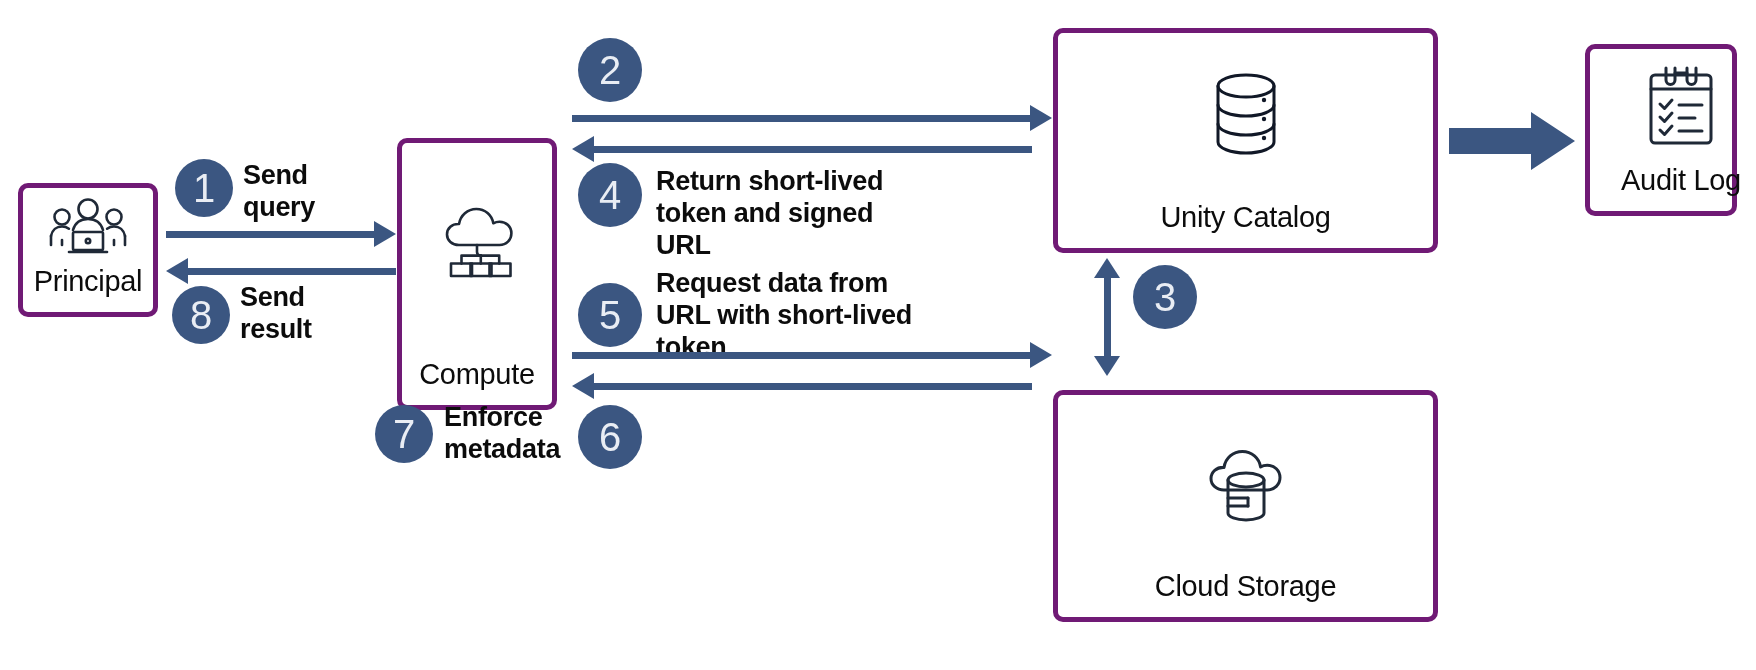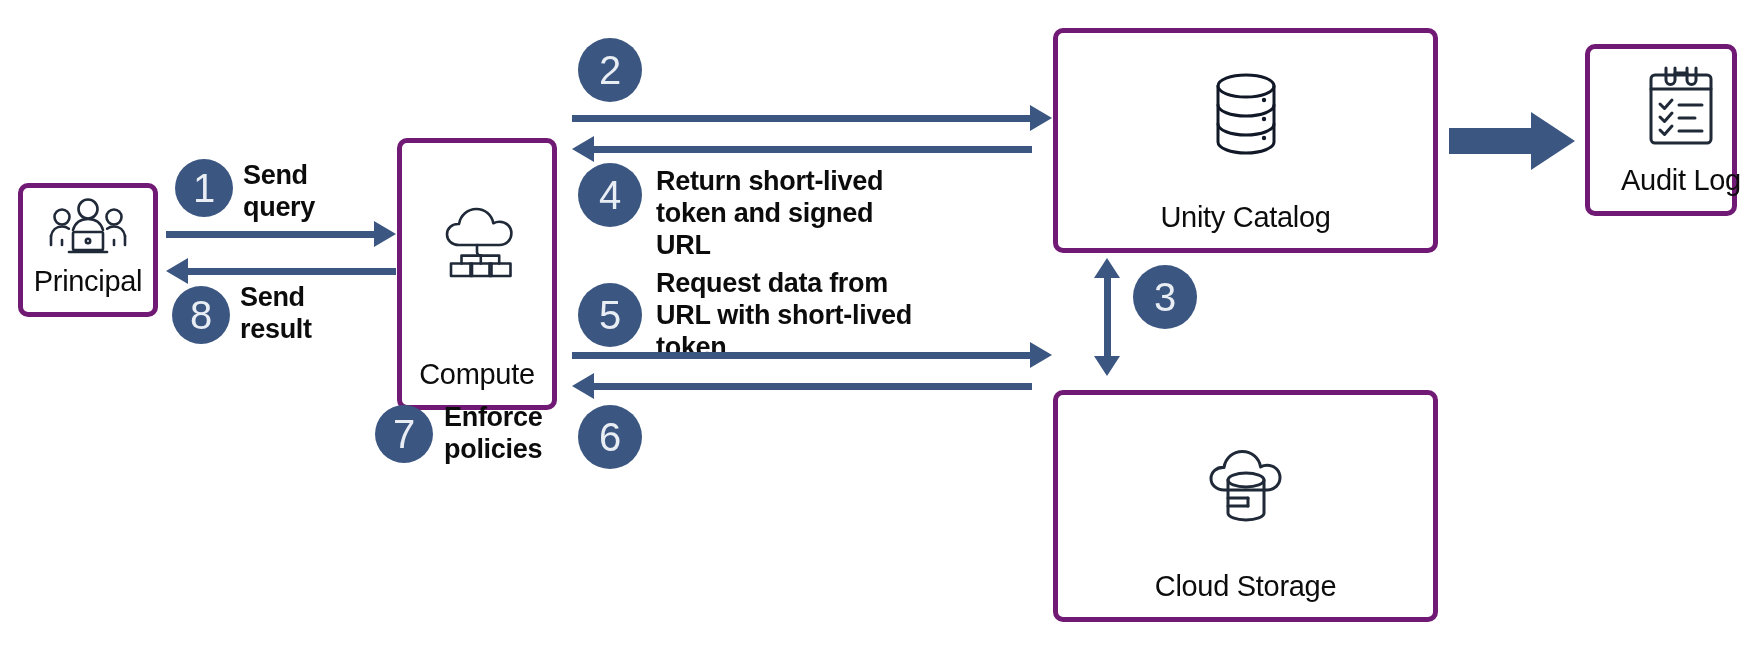--- a/index.html
+++ b/index.html
@@ -252,20 +252,20 @@
 token</div>
   <div class="arrow-line" style="left:572px; top:352px; width:460px;"></div>
   <div class="arrow-head-r" style="left:1030px; top:342px;"></div>
 
   <div class="arrow-head-l" style="left:572px; top:373px;"></div>
   <div class="arrow-line" style="left:592px; top:383px; width:440px;"></div>
   <div class="step-circle" style="left:578px; top:405px; width:64px; height:64px;">6</div>
 
   <div class="step-circle" style="left:375px; top:405px; width:58px; height:58px;">7</div>
   <div class="step-text" style="left:444px; top:402px; width:150px;">Enforce
-policies</div>
+metadata</div>
 
   <div class="arrow-head-u" style="left:1094px; top:258px;"></div>
   <div class="vline" style="left:1104px; top:276px; height:82px;"></div>
   <div class="arrow-head-d" style="left:1094px; top:356px;"></div>
   <div class="step-circle" style="left:1133px; top:265px; width:64px; height:64px;">3</div>
 
 </div>
 
 </body></html>

